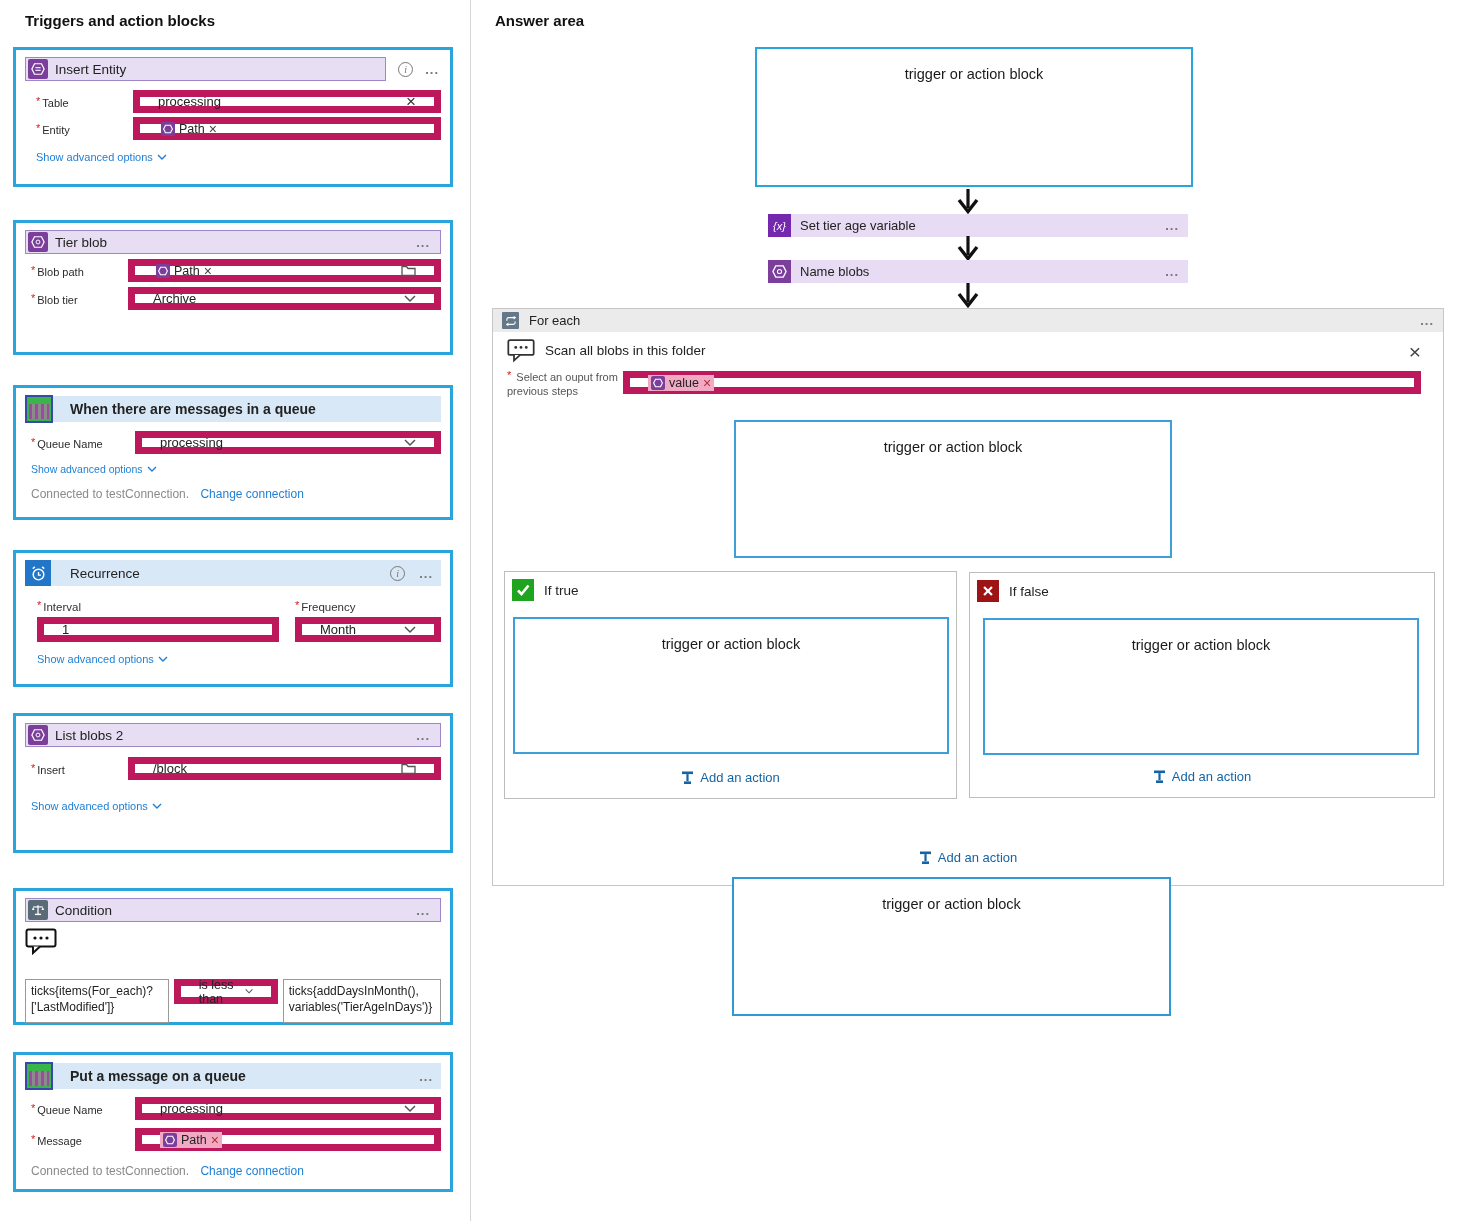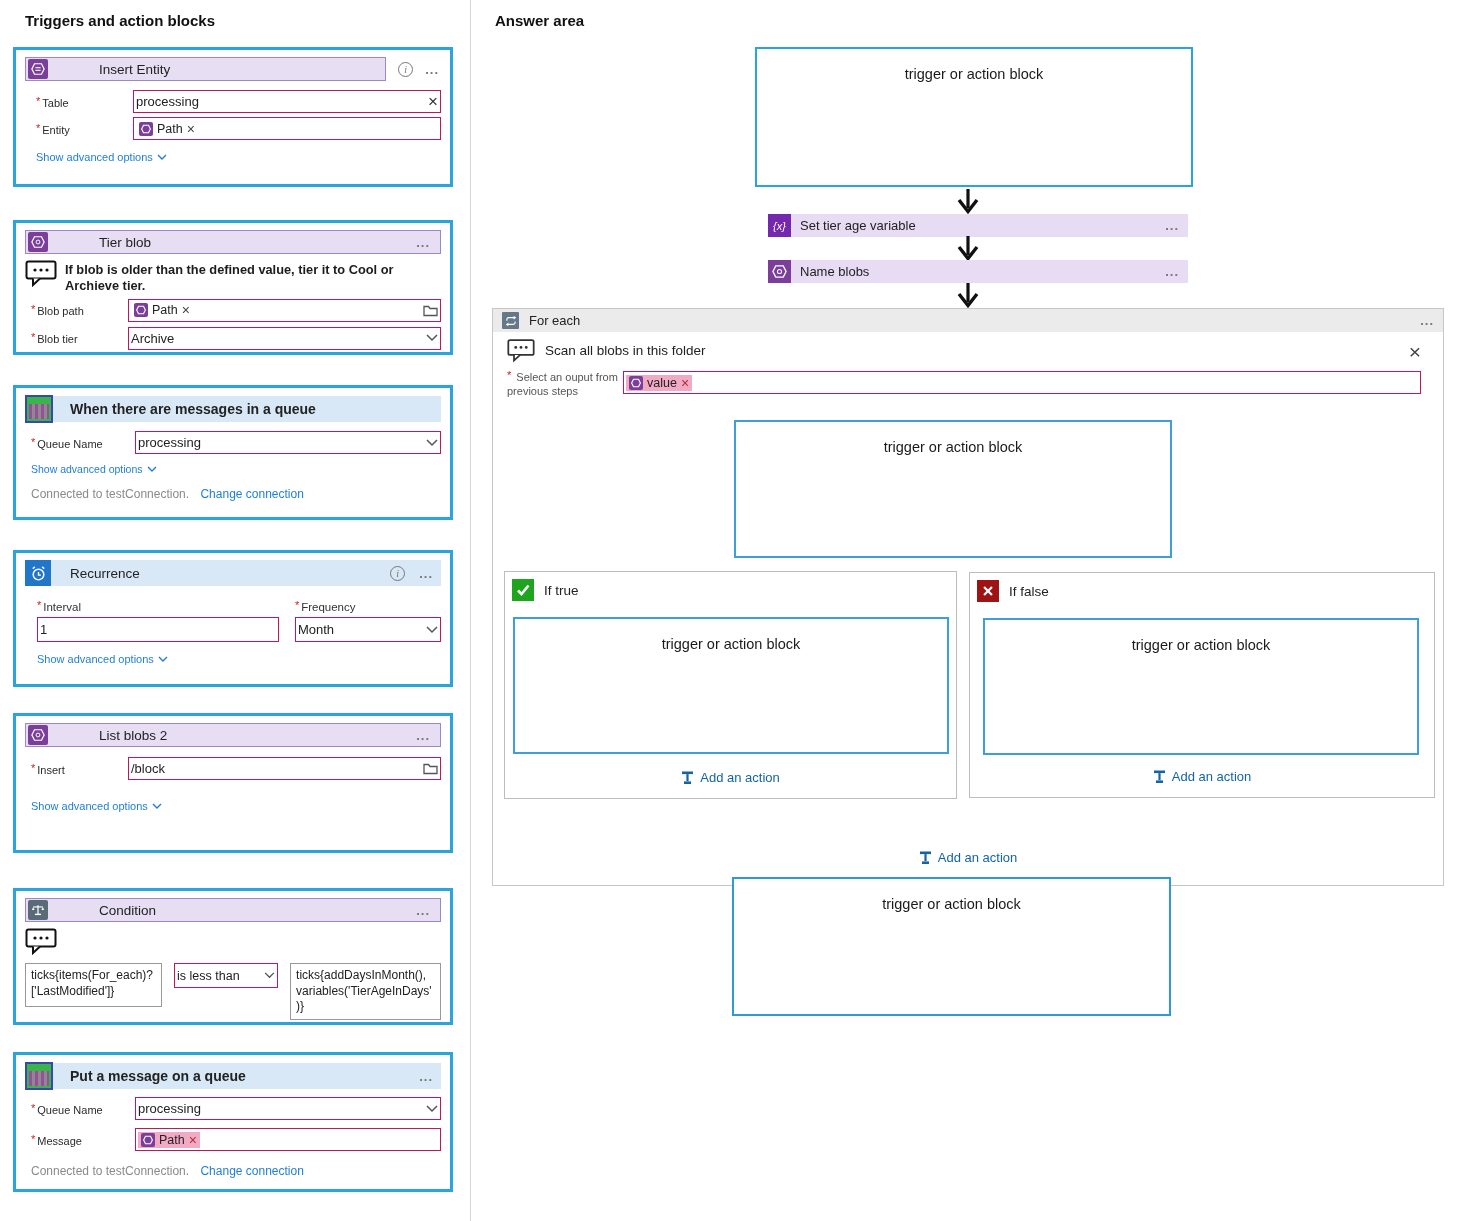--- a/index.html
+++ b/index.html
@@ -4,37 +4,37 @@
 <style>
   html,body{margin:0;padding:0;}
   body{width:1457px;height:1221px;position:relative;background:#fff;
        font-family:"Liberation Sans",sans-serif;color:#222;overflow:hidden;}
   .abs{position:absolute;}
   .panel-title{font-size:15px;font-weight:bold;color:#111;}
   
   .tblock{position:absolute;left:13px;width:440px;border:3px solid #29a4dc;background:#fff;box-sizing:border-box;}
   .pad{padding:7px 9px 0 9px;}
   .hdr-row{display:flex;align-items:center;}
-  .lav-bar{flex:1;height:24px;background:#e7def3;border:1px solid #9d87c6;display:flex;align-items:center;padding:0 2px;box-sizing:border-box;gap:44px;}
+  .lav-bar{flex:1;height:24px;background:#e7def3;border:1px solid #9d87c6;display:flex;align-items:center;padding:0 2px;box-sizing:border-box;}
   .blue-bar{flex:1;height:26px;background:#d9e8f7;display:flex;align-items:center;box-sizing:border-box;}
   .hdr-title{font-size:13.5px;margin-left:7px;white-space:nowrap;}
   .hdr-title.bold{font-weight:bold;font-size:14px;}
   .sq-icon{width:20px;height:20px;border-radius:2px;display:flex;align-items:center;justify-content:center;flex:0 0 auto;}
   .purple{background:#7b3f9b;}
   .slate{background:#5a6b78;}
   .bluebg{background:#2176c7;}
   .dots{color:#777;font-size:13px;letter-spacing:1px;font-weight:bold;line-height:1;cursor:pointer;}
   .info-circ{width:15px;height:15px;border:1.5px solid #777;border-radius:50%;color:#777;
              font-size:10px;font-style:italic;font-family:"Liberation Serif",serif;
              display:flex;align-items:center;justify-content:center;box-sizing:border-box;}
   .frow{display:flex;align-items:center;margin-top:6px;}
   .flabel{width:97px;font-size:11px;color:#2b2b2b;flex:0 0 auto;}
   .req::before{content:"*";color:#c22;font-size:11px;vertical-align:2px;margin-right:2px;}
-  .input{flex:1;height:23px;border:1px solid #be185d;background:#fff;display:flex;align-items:center;
-         padding:0 2px;font-size:13px;box-sizing:border-box;min-width:0;}
+  .input{flex:1;height:23px;border:7px solid #be185d;background:#fff;display:flex;align-items:center;
+         padding:0 18px;font-size:13px;box-sizing:border-box;min-width:0;}
   .clear-x{margin-left:auto;font-size:17px;color:#333;line-height:1;cursor:pointer;}
   .chip{display:inline-flex;align-items:center;gap:4px;font-size:12.5px;padding:1px 3px;}
   .chip-pink{background:#f2a9c4;}
   .chip-x{font-size:14px;color:#444;line-height:1;cursor:pointer;}
   .chip-pink .chip-x{color:#a33;}
   .chip-ic{width:14px;height:14px;border-radius:2px;background:#7b3f9b;display:flex;align-items:center;justify-content:center;flex:0 0 auto;}
   .adv-link{display:inline-flex;align-items:center;gap:4px;font-size:11px;color:#1f7fd4;margin-top:11px;cursor:pointer;}
   .conn-row{font-size:12px;color:#8a8a8a;margin-top:10px;}
   .conn-link{color:#1f7fd4;margin-left:8px;cursor:pointer;}
   .comment-row{display:flex;align-items:flex-start;margin-top:6px;gap:8px;}
@@ -127,30 +127,20 @@
         <span class="sq-icon purple">
           <svg width="14" height="14" viewBox="0 0 16 16">
               <polygon points="4,2 12,2 15,8 12,14 4,14 1,8" fill="none" stroke="#fff" stroke-width="1.4"></polygon>
               <circle cx="8" cy="8" r="2.2" fill="none" stroke="#fff" stroke-width="1.1"></circle>
             </svg>
         </span>
         <span class="hdr-title">Tier blob</span>
         <span class="dots" style="margin-left:auto;margin-right:8px;">...</span>
       </div>
     </div>
-    <div class="comment-row">
-      <svg width="32" height="27" viewBox="0 0 32 27">
-          <rect x="1.5" y="1.5" width="29" height="17" rx="2" fill="none" stroke="#111" stroke-width="2"></rect>
-          <polyline points="8,18.5 8,25 15,18.5" fill="#fff" stroke="#111" stroke-width="2"></polyline>
-          <circle cx="10" cy="10" r="1.6" fill="#111"></circle>
-          <circle cx="16" cy="10" r="1.6" fill="#111"></circle>
-          <circle cx="22" cy="10" r="1.6" fill="#111"></circle>
-        </svg>
-      <span class="comment-text" style="max-width:370px;">If blob is older than the defined value, tier it to Cool or Archieve tier.</span>
-    </div>
     <div style="padding-left:6px;">
       <div class="frow" style="margin-top:5px;">
         <span class="flabel req">Blob path</span>
         <div class="input">
           <span class="chip">
             <span class="chip-ic">
               <svg width="10" height="10" viewBox="0 0 16 16">
                   <polygon points="4,2 12,2 15,8 12,14 4,14 1,8" fill="none" stroke="#fff" stroke-width="1.8"></polygon>
                 </svg>
             </span>
@@ -305,21 +295,21 @@
     </div>
     <div class="comment-row">
       <svg width="32" height="27" viewBox="0 0 32 27">
           <rect x="1.5" y="1.5" width="29" height="17" rx="2" fill="none" stroke="#111" stroke-width="2"></rect>
           <polyline points="8,18.5 8,25 15,18.5" fill="#fff" stroke="#111" stroke-width="2"></polyline>
           <circle cx="10" cy="10" r="1.6" fill="#111"></circle>
           <circle cx="16" cy="10" r="1.6" fill="#111"></circle>
           <circle cx="22" cy="10" r="1.6" fill="#111"></circle>
         </svg>
     </div>
-    <div style="display:flex;align-items:flex-start;gap:12px;margin-top:8px;">
+    <div style="display:flex;align-items:flex-start;gap:5px;margin-top:24px;">
       <div class="cond-box" style="width:148px;min-height:44px;">ticks{items(For_each)?['LastModified']}</div>
       <div class="input select" style="flex:none;width:104px;height:25px;font-size:12.5px;">
         <span>is less than</span>
         <svg style="margin-left:auto;" width="11" height="7" viewBox="0 0 12 8">
             <polyline points="1,1 6,6 11,1" fill="none" stroke="#555" stroke-width="1.5"></polyline>
           </svg>
       </div>
       <div class="cond-box" style="width:163px;min-height:44px;">ticks{addDaysInMonth(), variables('TierAgeInDays')}</div>
     </div>
   </div>

